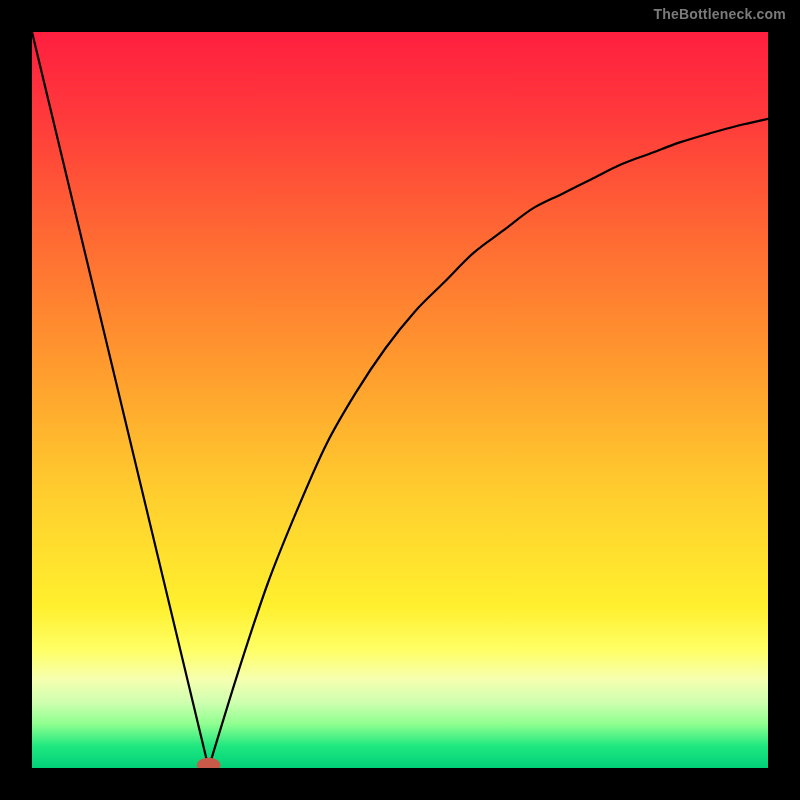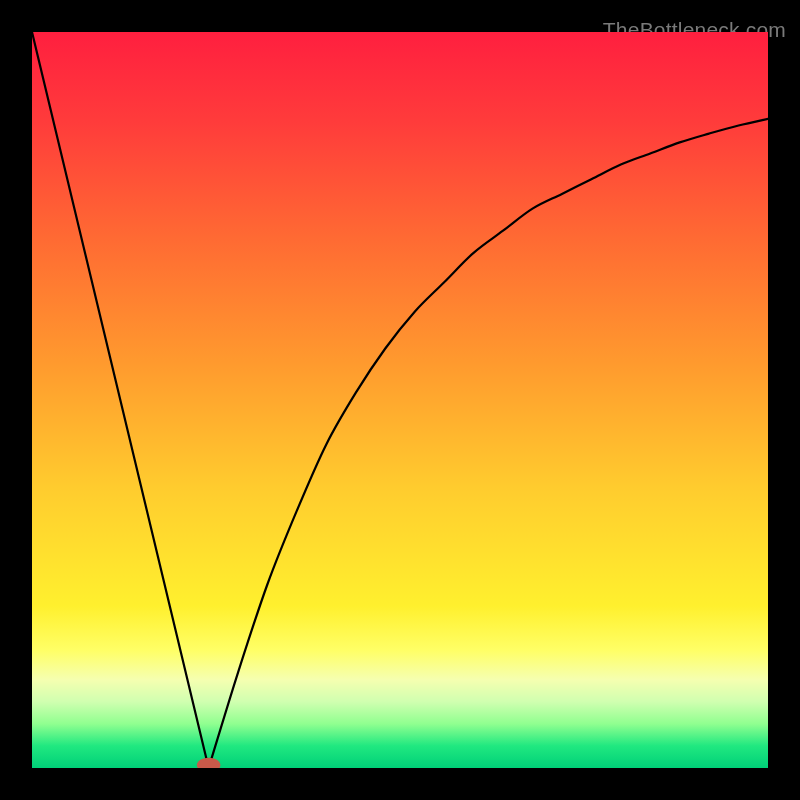--- a/index.html
+++ b/index.html
@@ -23,25 +23,24 @@
     top: 32px;
     width: 736px;
     height: 736px;
     overflow: hidden;
   }
   .watermark {
     position: absolute;
     top: 6px;
     right: 14px;
     color: #7a7a7a;
-    font-size: 21px;
-    font-weight: 400;
+    font-size: 14px;
+    font-weight: 700;
     letter-spacing: 0.2px;
     user-select: none;
-    margin-top: 12px;
   }
   svg {
     display: block;
   }
 </style>
 </head>
 <body>
 
 <div class="frame">
   <div class="watermark">TheBottleneck.com</div>

